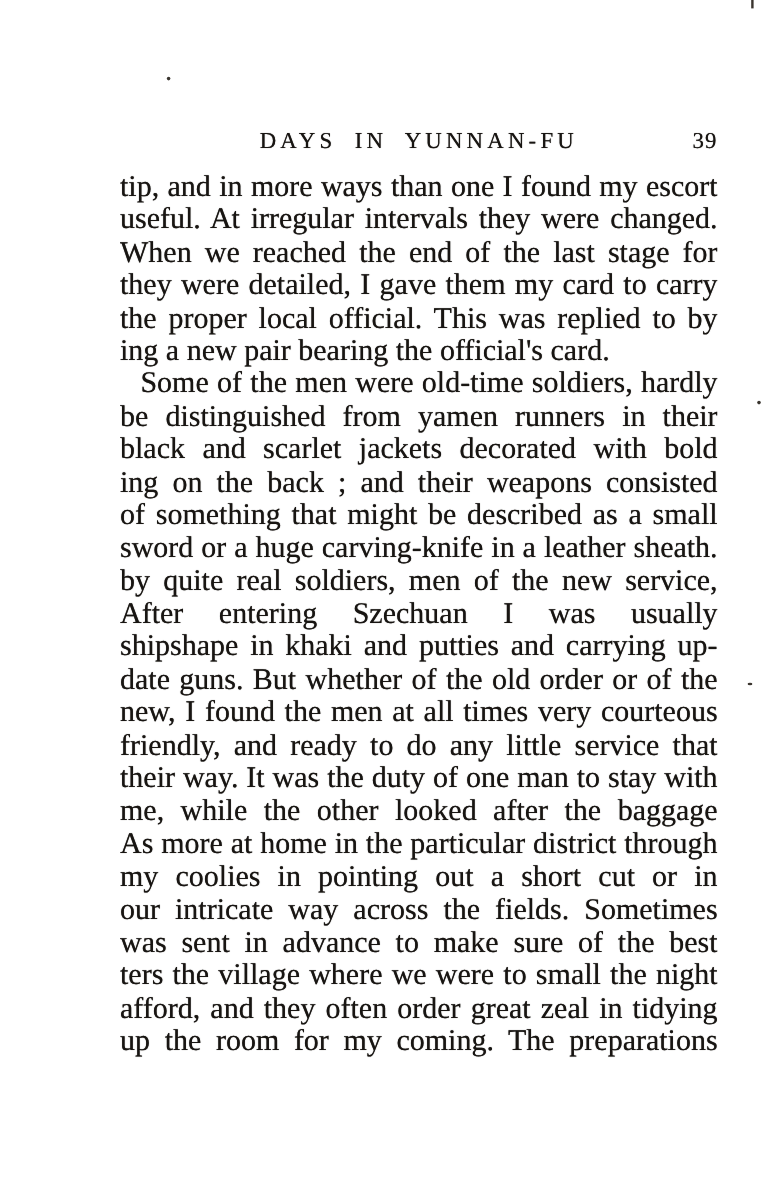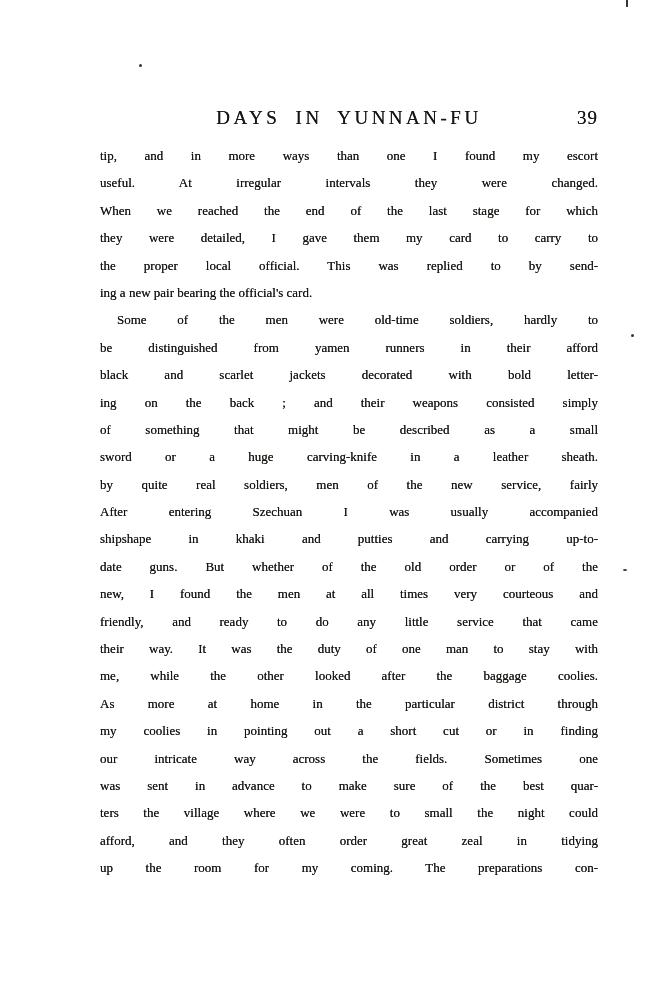--- a/index.html
+++ b/index.html
@@ -33,21 +33,21 @@
     word-spacing: 7px;
     text-shadow: 0 0 0.6px rgba(24,21,18,0.85);
   }
   .pagenum {
     position: absolute;
     right: 0;
     top: 0;
     letter-spacing: 1px;
     text-shadow: 0 0 0.6px rgba(24,21,18,0.85);
   }
-  .body { font-size: 13px; }
+  .body { font-size: 25px; }
   .line {
     height: 27.4px;
     line-height: 27.4px;
     text-align: justify;
     text-align-last: justify;
     overflow: hidden;
     text-shadow: 0 0 0.6px rgba(24,21,18,0.85);
   }
   .line.no-justify { text-align-last: left; }
   .line.indent { text-indent: 17px; }

